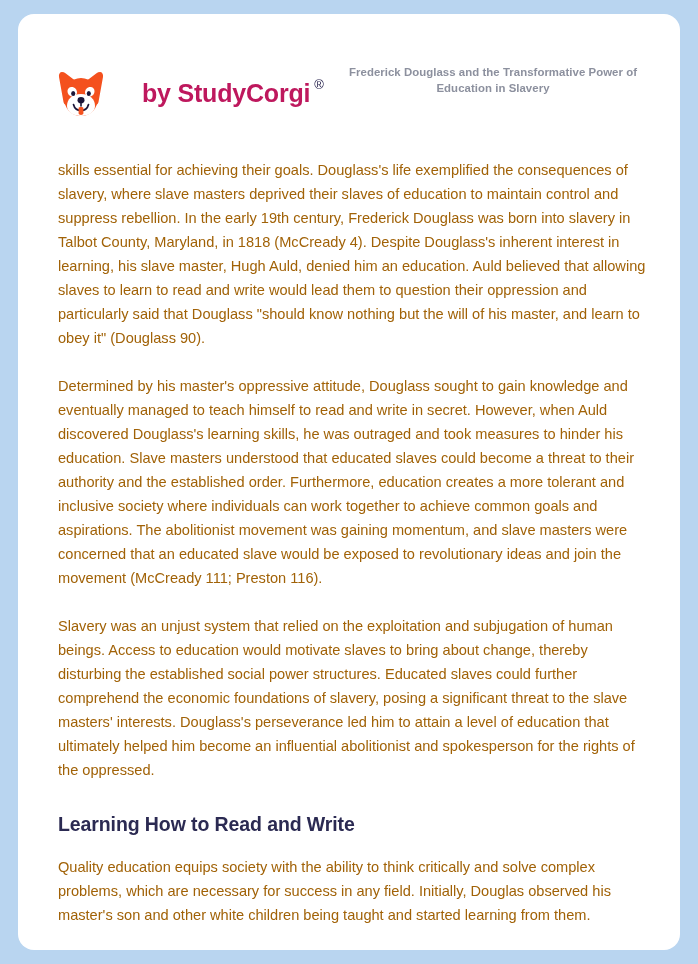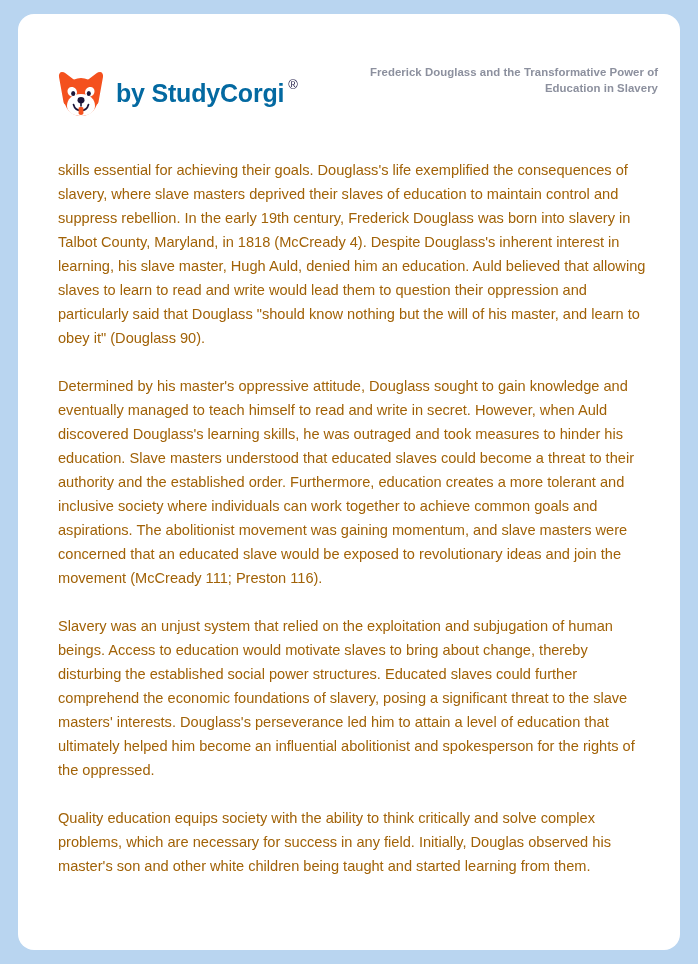--- a/index.html
+++ b/index.html
@@ -53,24 +53,25 @@
 
   .brand-wordmark {
     display: flex;
     align-items: flex-start;
     margin-left: 12px;
   }
 
   .brand-text {
     font-size: 25px;
     font-weight: bold;
-    color: #0369a1;
+    color: #be185d;
     letter-spacing: -0.2px;
     line-height: 1;
     white-space: nowrap;
+    margin-left: 26px;
   }
 
   .brand-reg {
     font-size: 13px;
     color: #211c48;
     font-weight: normal;
     margin-left: 4px;
     margin-top: -3px;
     line-height: 1;
   }
@@ -81,20 +82,21 @@
     max-width: 330px;
     padding-top: 2px;
   }
 
   .doc-meta-title {
     font-size: 11.4px;
     font-weight: bold;
     color: #8c909e;
     line-height: 1.42;
     letter-spacing: 0.05px;
+    text-align: center;
   }
 
   .doc-meta-url {
     font-size: 10.6px;
     color: #a9adb9;
     line-height: 1.5;
     margin-top: 5px;
     word-break: break-word;
   }
 
@@ -166,16 +168,17 @@
     <div class="doc-meta">
       <div class="doc-meta-title">Frederick Douglass and the Transformative Power of Education in Slavery</div>
     </div>
 
   </div>
 
   <div class="doc-body">
     <p>skills essential for achieving their goals. Douglass's life exemplified the consequences of slavery, where slave masters deprived their slaves of education to maintain control and suppress rebellion. In the early 19th century, Frederick Douglass was born into slavery in Talbot County, Maryland, in 1818 (McCready 4). Despite Douglass's inherent interest in learning, his slave master, Hugh Auld, denied him an education. Auld believed that allowing slaves to learn to read and write would lead them to question their oppression and particularly said that Douglass "should know nothing but the will of his master, and learn to obey it" (Douglass 90).</p>
     <p>Determined by his master's oppressive attitude, Douglass sought to gain knowledge and eventually managed to teach himself to read and write in secret. However, when Auld discovered Douglass's learning skills, he was outraged and took measures to hinder his education. Slave masters understood that educated slaves could become a threat to their authority and the established order. Furthermore, education creates a more tolerant and inclusive society where individuals can work together to achieve common goals and aspirations. The abolitionist movement was gaining momentum, and slave masters were concerned that an educated slave would be exposed to revolutionary ideas and join the movement (McCready 111; Preston 116).</p>
     <p>Slavery was an unjust system that relied on the exploitation and subjugation of human beings. Access to education would motivate slaves to bring about change, thereby disturbing the established social power structures. Educated slaves could further comprehend the economic foundations of slavery, posing a significant threat to the slave masters' interests. Douglass's perseverance led him to attain a level of education that ultimately helped him become an influential abolitionist and spokesperson for the rights of the oppressed.</p>
+    <h2 class="section-heading">Learning How to Read and Write</h2>
     <p>Quality education equips society with the ability to think critically and solve complex problems, which are necessary for success in any field. Initially, Douglas observed his master's son and other white children being taught and started learning from them.</p>
   </div>
 
 </div>
 
 </body></html>

